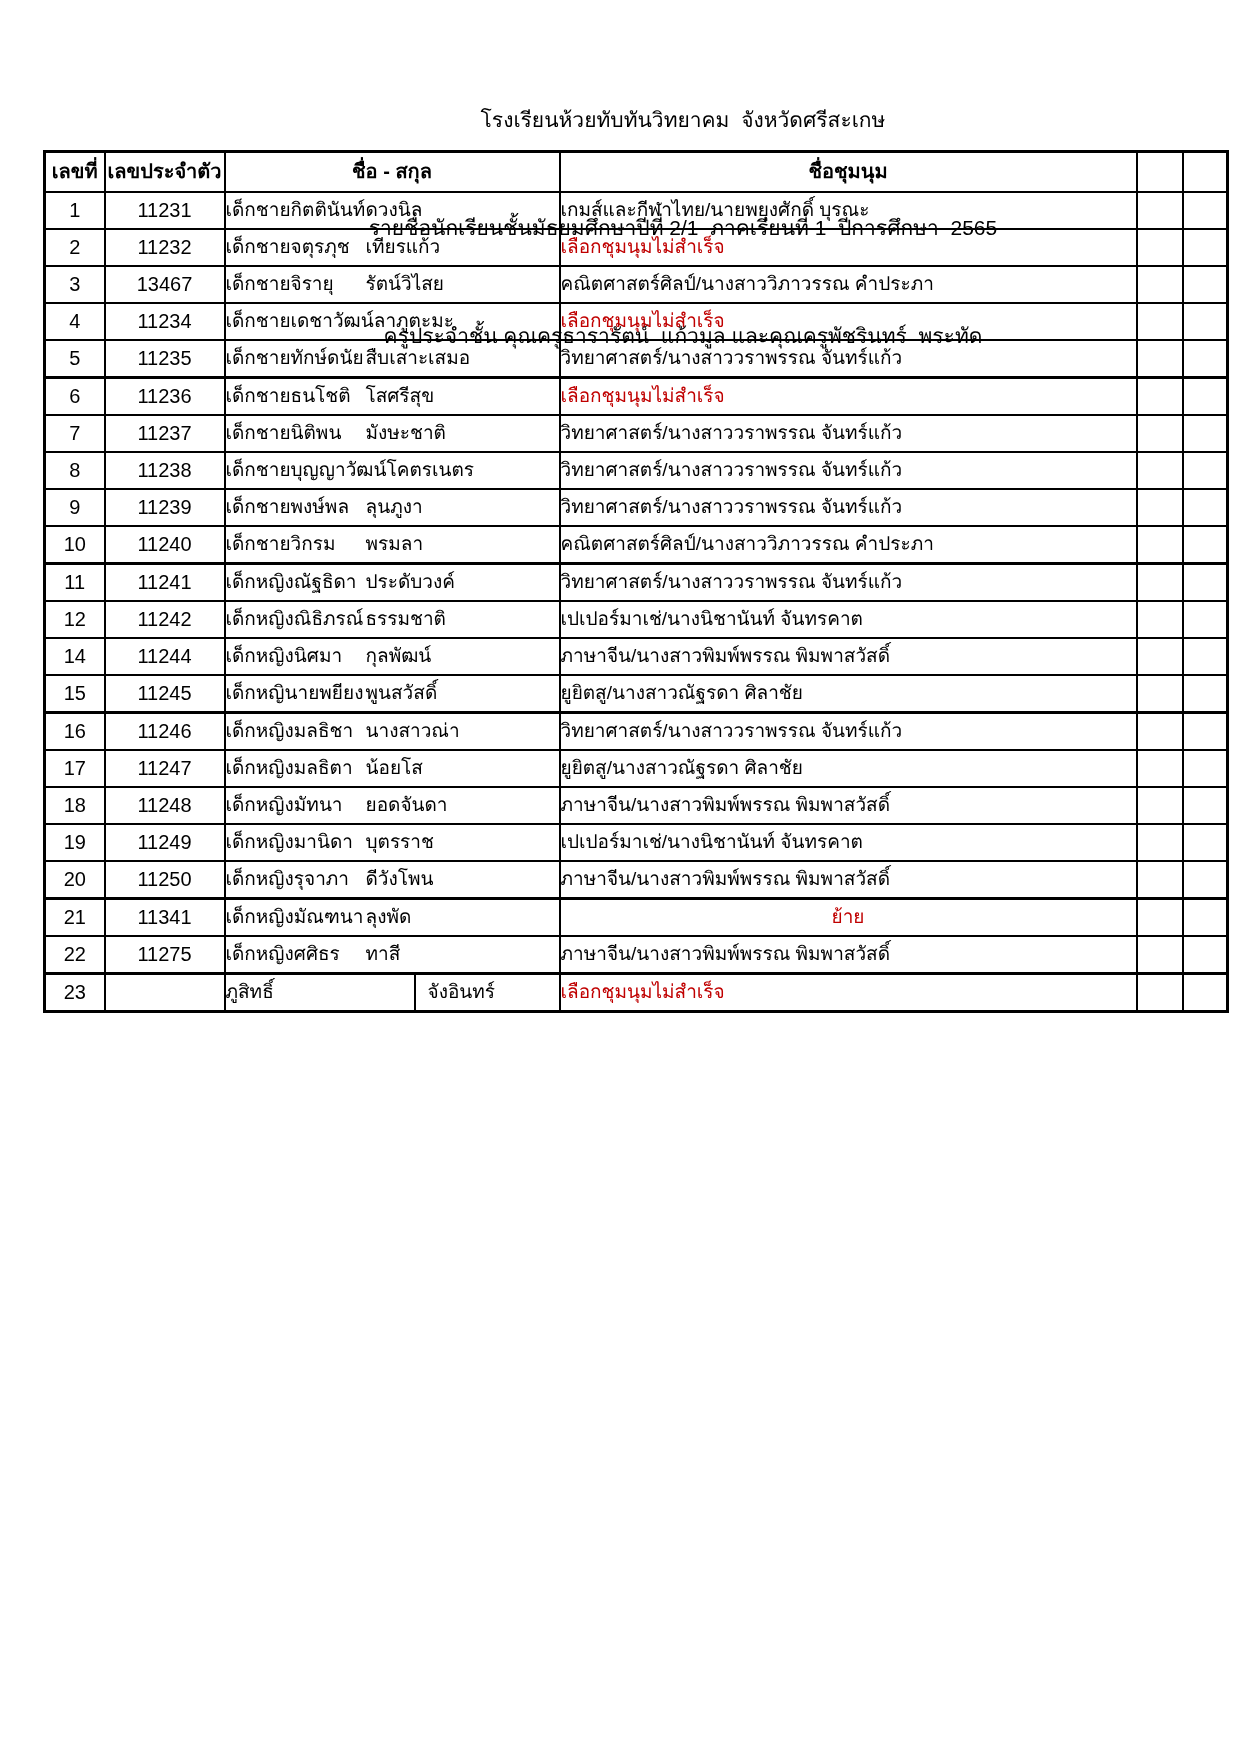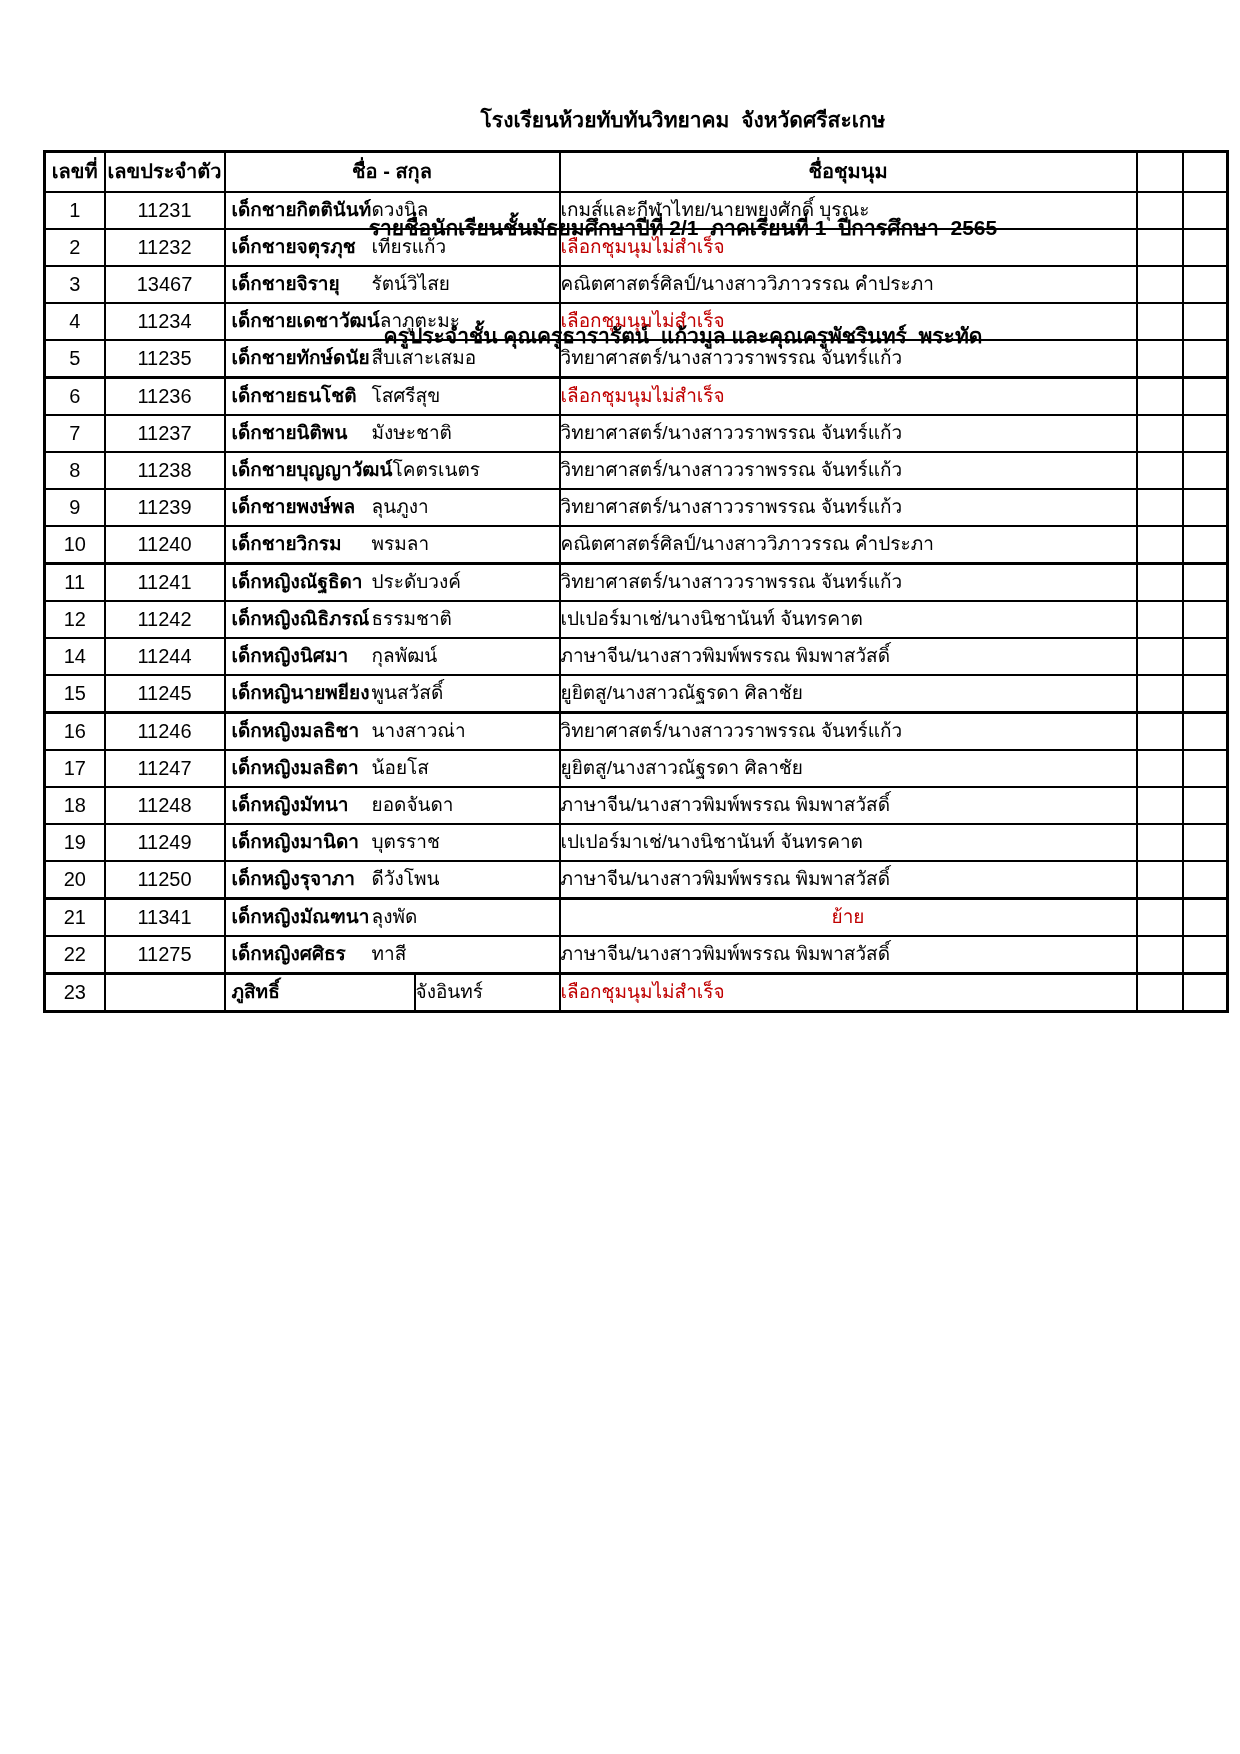--- a/index.html
+++ b/index.html
@@ -11,21 +11,21 @@
     font-family:"Liberation Sans","DejaVu Sans",sans-serif;
     color:#000;
   }
   
   .titles{
     position:absolute;
     top:30px;
     left:126px;
     right:0;
     text-align:center;
-    font-weight:bold;
+    font-weight:normal;
     font-size:21px;
     line-height:36px;
     white-space:pre-wrap;
   }
   
   table.roster{
     position:absolute;
     top:150px;
     left:25px;
     width:1183px;
@@ -45,28 +45,28 @@
   table.roster thead th{
     font-weight:bold;
     font-size:20px;
     text-align:center;
   }
   table.roster tbody tr{height:35px;}
   tr.group-end td{border-bottom:3px solid #000;}
   td.num{text-align:center;font-size:20px;}
   td.name-cell{height:35px;}
   .nameflex{display:flex;align-items:center;height:100%;}
-  .fname{min-width:140px;padding-left:6px;white-space:nowrap;font-weight:bold;}
+  .fname{min-width:140px;white-space:nowrap;}
   .lname{white-space:nowrap;}
   .nameflex.divided .fname{
     width:190px;min-width:190px;box-sizing:border-box;
     border-right:2px solid #000;height:100%;
     display:flex;align-items:center;text-align:right;
   }
-  .nameflex.divided .lname{padding-left:0;}
+  .nameflex.divided .lname{padding-left:12px;}
   td.club-cell{padding-left:6px;text-align:left;}
   td.club-cell.moved{text-align:center;padding-left:0;}
   td.blank-cell{background:#fff;}
 </style>
 </head>
 <body>
 
 <div class="page">
 
   <div class="titles">

